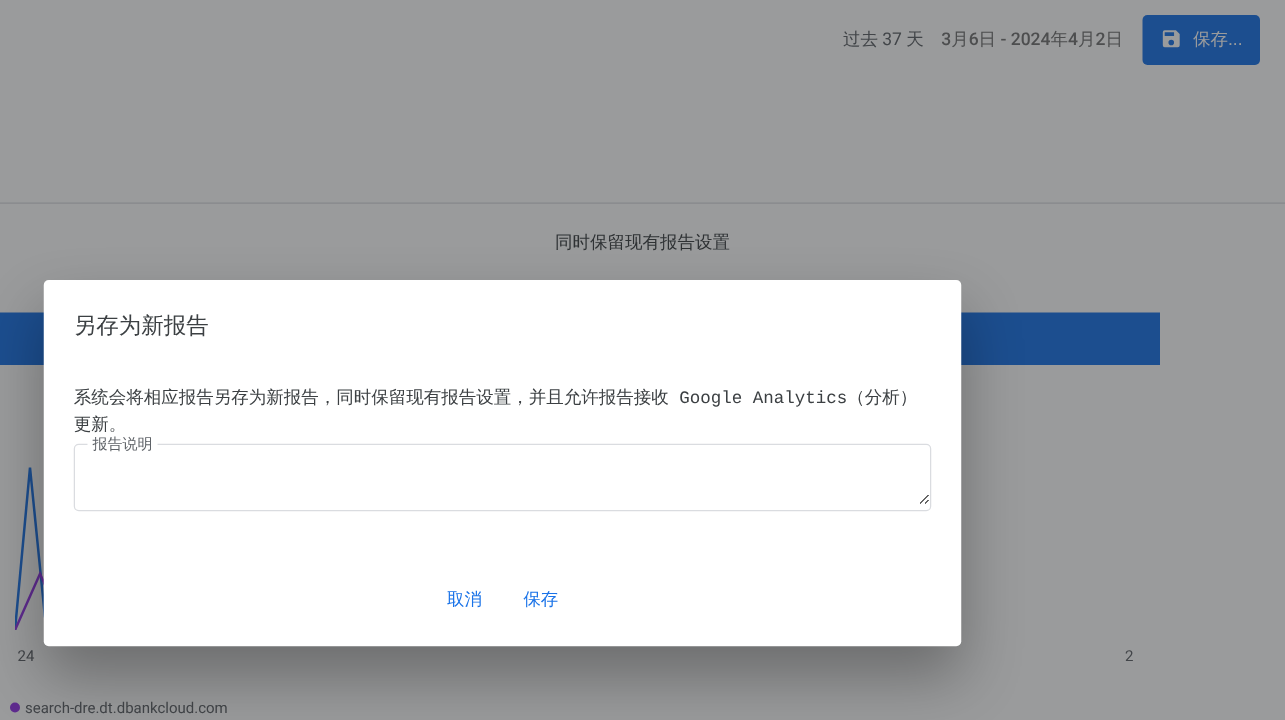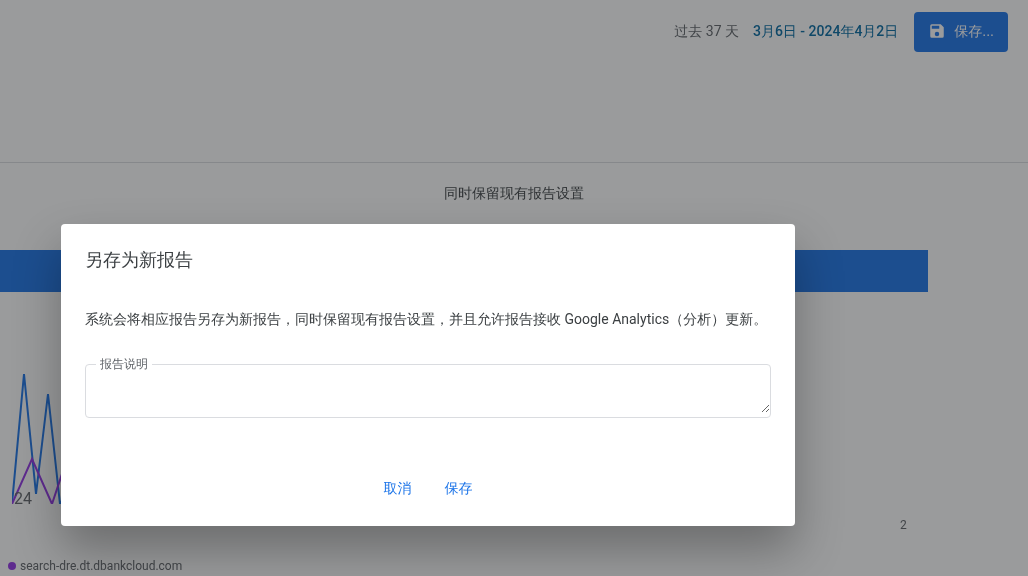--- a/index.html
+++ b/index.html
@@ -21,21 +21,21 @@
       top: 0; left: 0; right: 0;
       height: 64px;
       display: flex;
       align-items: center;
       justify-content: flex-end;
       padding: 0 20px;
       gap: 16px;
       font-size: 14px;
     }
     .date-range-prefix { color: #5f6368; }
-    .date-range-value { color: #0369a1; font-weight: 500; }
+    .date-range-value { color: #737373; font-weight: 500; }
     .save-btn {
       background: #1a73e8;
       color: #fff;
       border: none;
       border-radius: 4px;
       padding: 0 14px;
       height: 40px;
       display: inline-flex;
       align-items: center;
       gap: 8px;
@@ -72,61 +72,62 @@
     }
     .line-svg {
       position: absolute;
       left: 12px;
       bottom: 42px;
       width: 60px;
       height: 140px;
     }
     .x-tick {
       position: absolute;
-      bottom: 38px;
-      font-size: 16px;
+      bottom: 14px;
+      font-size: 12px;
       color: #5f6368;
     }
     .x-tick.left { left: 14px; }
     .x-tick.right { position: absolute; bottom: 26px; font-size: 12px; color: #5f6368; }
     .legend {
       position: absolute;
       left: 8px; bottom: 3px;
       font-size: 12px;
       color: #5f6368;
       display: flex;
       align-items: center;
       gap: 4px;
     }
     .legend-dot { width: 8px; height: 8px; border-radius: 50%; background: #9334e6; display:inline-block; }
     .scrim {
       position: absolute; inset: 0;
       background: rgba(32,33,36,0.45);
     }
     .dialog {
       position: absolute;
-      left: 61px;
+      left: 35px;
       top: 224px;
       width: 734px;
       background: #fff;
       border-radius: 4px;
       box-shadow: 0 24px 48px rgba(0,0,0,0.3);
       padding: 24px 24px 12px;
     }
     .dialog-title {
       font-size: 18px;
       color: #3c4043;
       margin-bottom: 36px;
       font-weight: 400;
     }
     .dialog-desc {
       font-size: 14px;
       color: #3c4043;
-      margin-bottom: 34px;
+      margin-bottom: 2px;
       line-height: 1.6;
+      font-family: Liberation Mono, monospace;
     }
     .field {
       position: relative;
       border: 1px solid #dadce0;
       border-radius: 4px;
       margin-bottom: 18px;
     }
     .field.highlight::after {
       
       content: "";

